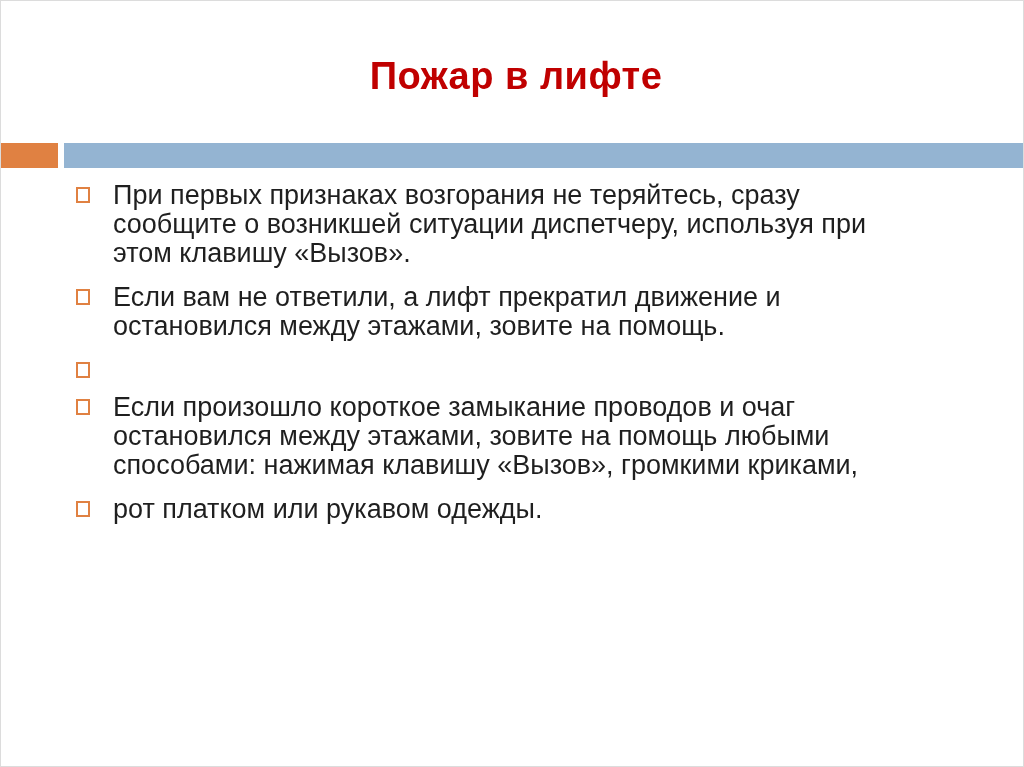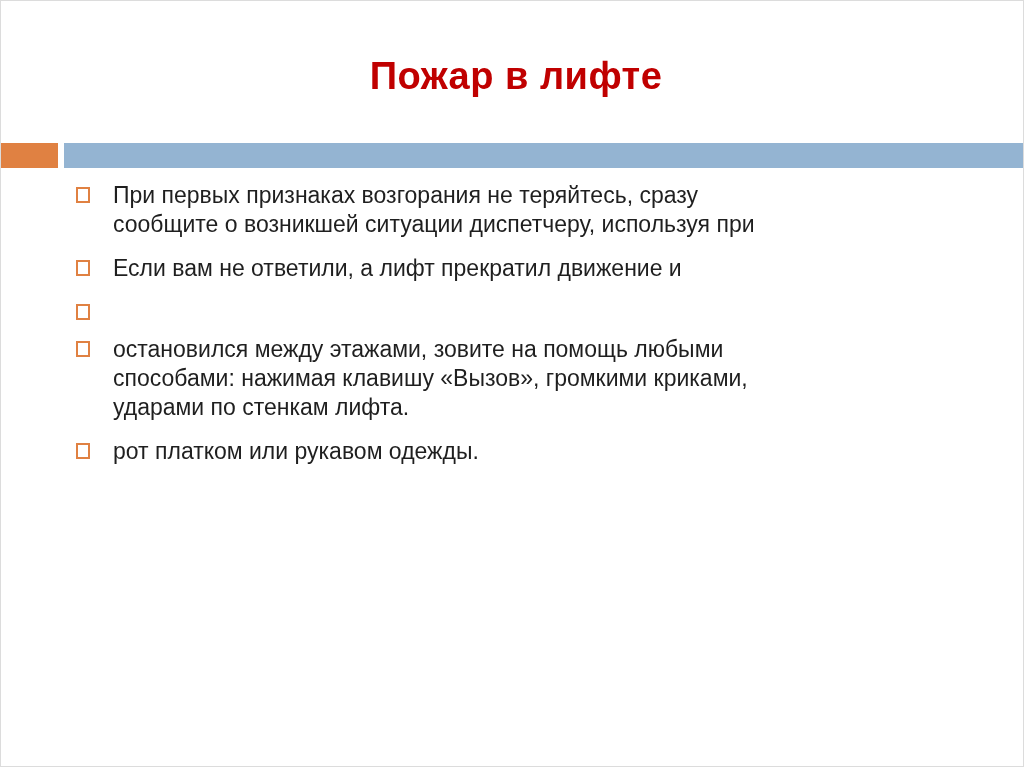--- a/index.html
+++ b/index.html
@@ -65,21 +65,21 @@
     flex: none;
     width: 10px;
     height: 12px;
     border: 2px solid var(--accent-orange, #e08142);
     background: #ffffff;
     margin-top: 6px;
     margin-right: 23px;
   }
   .bullet-text { min-width: 0; }
   .bullet-line {
-    font-size: 23px;
+    font-size: 27px;
     line-height: 29px;
     color: var(--body-text, #1f1f1f);
     white-space: nowrap;
   }
 </style>
 </head>
 <body>
 
 <div class="slide">
   <div class="slide-title">Пожар в лифте</div>
@@ -89,39 +89,41 @@
     <div class="band-gap"></div>
     <div class="blue-bar"></div>
   </div>
 
   <ul class="bullet-list">
       <li class="bullet-item">
         <span class="bullet-marker"></span>
         <div class="bullet-text">
           <div class="bullet-line">При первых признаках возгорания не теряйтесь, сразу</div>
           <div class="bullet-line">сообщите о возникшей ситуации диспетчеру, используя при</div>
+          <div class="bullet-line">этом клавишу «Вызов».</div>
         </div>
       </li>
       <li class="bullet-item">
         <span class="bullet-marker"></span>
         <div class="bullet-text">
           <div class="bullet-line">Если вам не ответили, а лифт прекратил движение и</div>
+          <div class="bullet-line">остановился между этажами, зовите на помощь.</div>
         </div>
       </li>
       <li class="bullet-item">
         <span class="bullet-marker"></span>
         <div class="bullet-text">
         </div>
       </li>
       <li class="bullet-item">
         <span class="bullet-marker"></span>
         <div class="bullet-text">
+          <div class="bullet-line">Если произошло короткое замыкание проводов и очаг</div>
           <div class="bullet-line">остановился между этажами, зовите на помощь любыми</div>
           <div class="bullet-line">способами: нажимая клавишу «Вызов», громкими криками,</div>
-          <div class="bullet-line">ударами по стенкам лифта.</div>
         </div>
       </li>
       <li class="bullet-item">
         <span class="bullet-marker"></span>
         <div class="bullet-text">
           <div class="bullet-line">рот платком или рукавом одежды.</div>
         </div>
       </li>
     </ul>
 </div>

